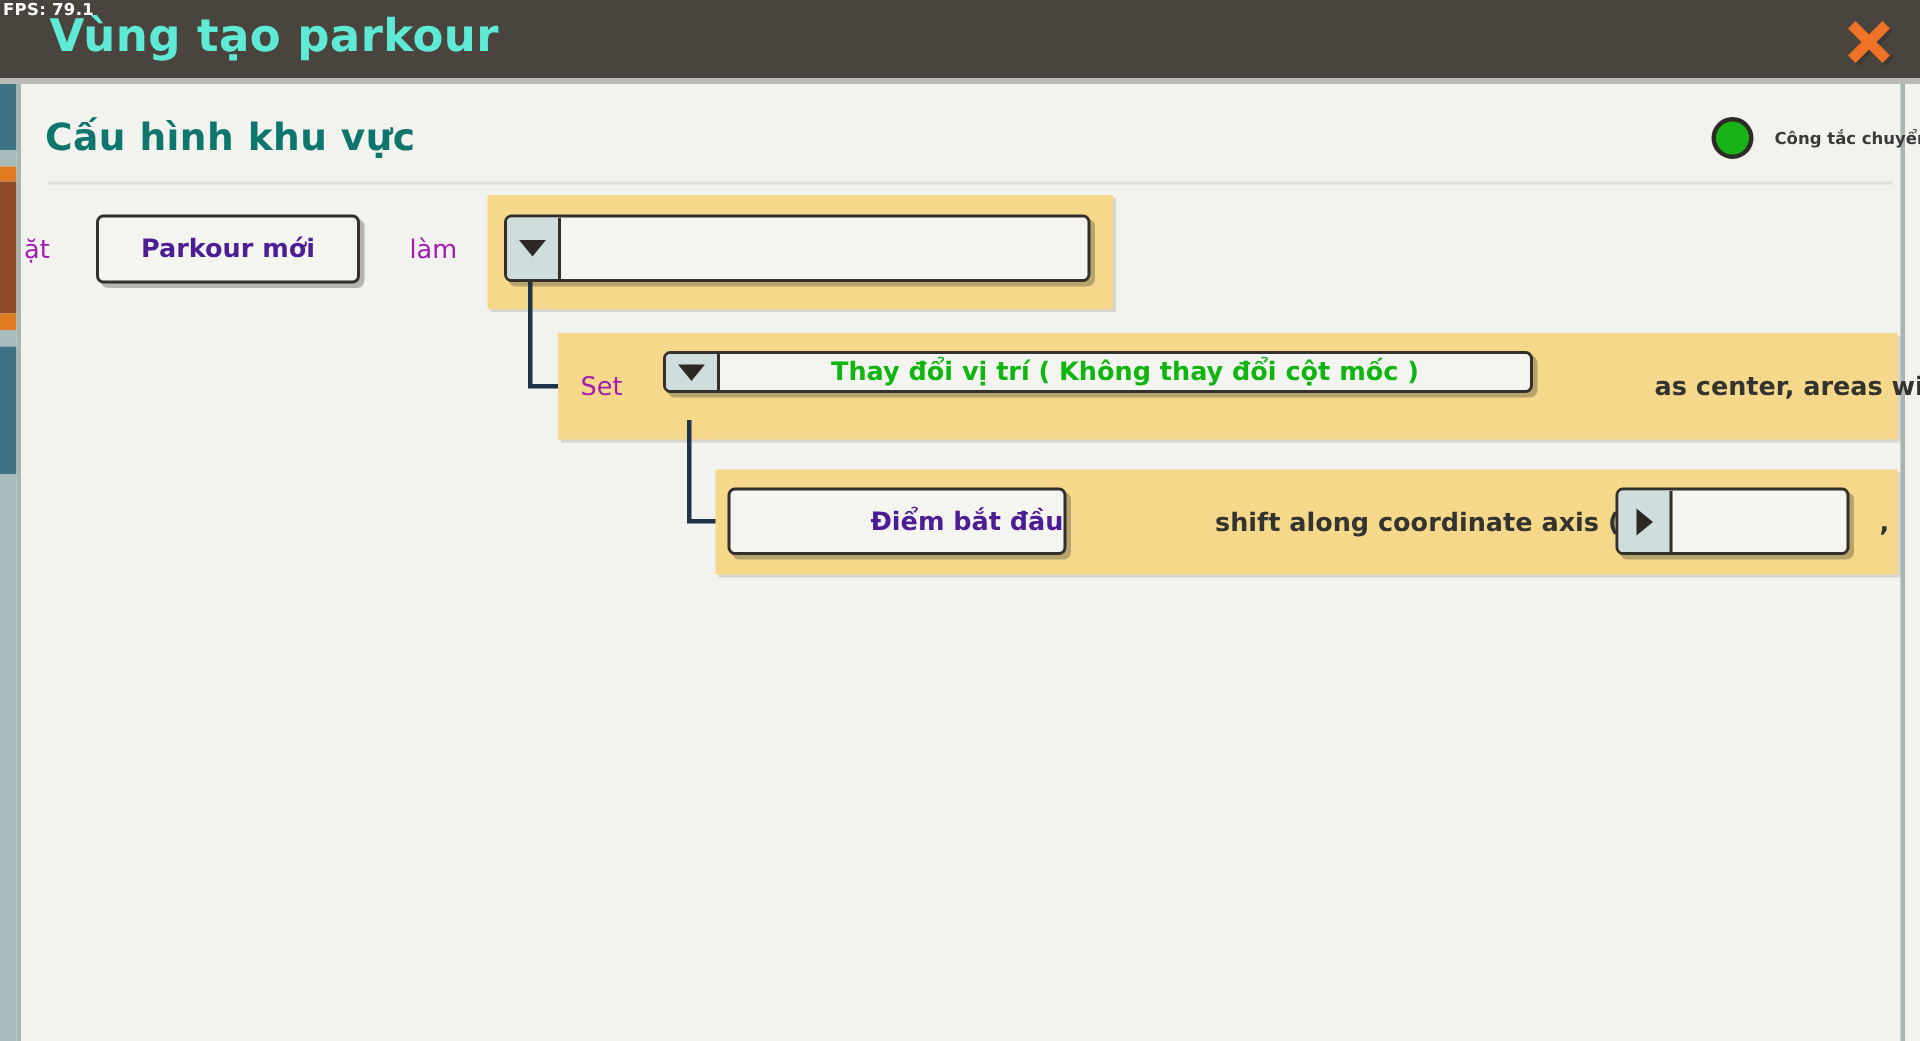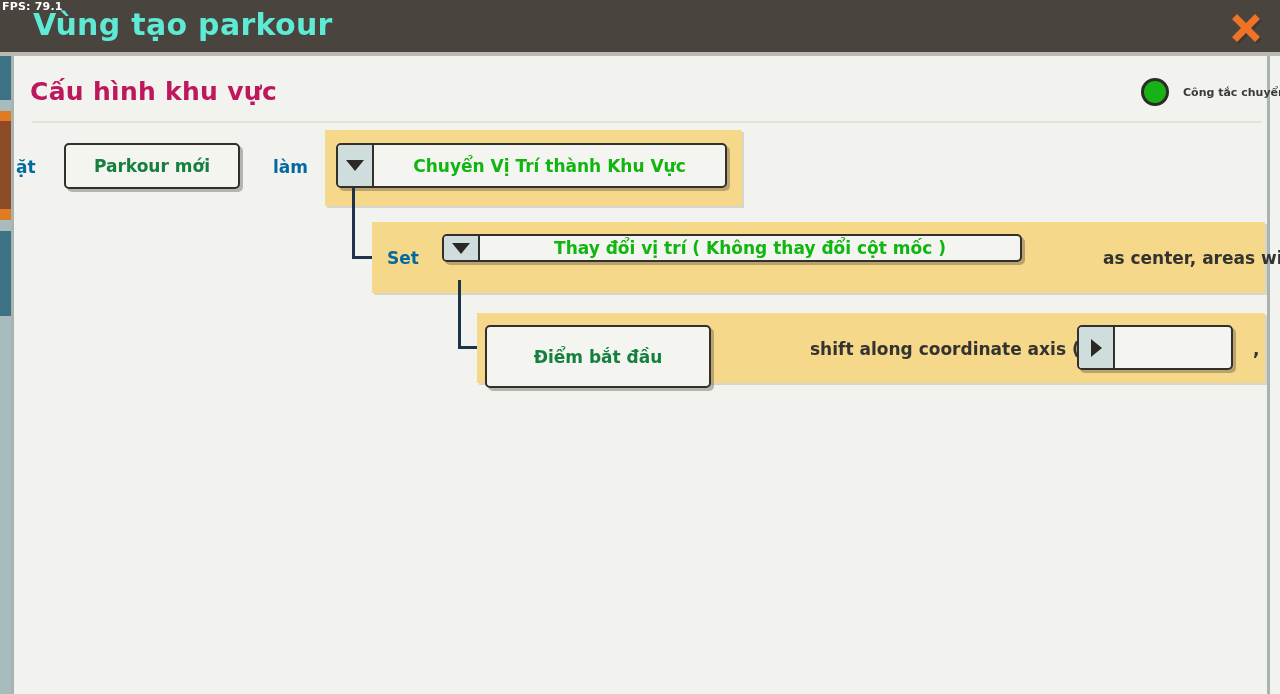--- a/index.html
+++ b/index.html
@@ -78,21 +78,21 @@
   #panel-right-border {
     position: absolute;
     left: 1267px; top: 56px;
     width: 3px; height: 638px;
     background: #a9b4b1;
   }
 
   #subtitle {
     position: absolute;
     left: 30px; top: 77px;
-    color: #be185d;
+    color: #0f766e;
     font-size: 25px;
     font-weight: bold;
     letter-spacing: 0.3px;
     white-space: nowrap;
   }
 
   #toggle-led {
     position: absolute;
     left: 1141px; top: 78px;
     width: 28px; height: 28px;
@@ -114,22 +114,22 @@
     position: absolute;
     left: 32px; top: 121px;
     width: 1230px; height: 2px;
     background: #dfe3d8;
   }
 
   
   .prefix-label {
     position: absolute;
     font-size: 17px;
-    font-weight: bold;
-    color: #0369a1;
+    font-weight: normal;
+    color: #a21caf;
     white-space: nowrap;
     text-align: center;
   }
 
   .btn {
     position: absolute;
     background: #f4f4f1;
     border: 2px solid #33302b;
     border-radius: 5px;
     box-shadow: 3px 3px 0 rgba(60,55,48,0.33);
@@ -137,21 +137,21 @@
     display: flex;
     align-items: center;
     justify-content: center;
     cursor: pointer;
   }
   .btn-text {
     font-size: 17px;
     font-weight: bold;
     white-space: nowrap;
   }
-  .blue-text { color: #15803d; }
+  .blue-text { color: #4c1d95; }
   .green-text { color: #10b510; }
 
   .row-block {
     position: absolute;
     background: #f6d88a;
     box-shadow: 2px 2px 0 rgba(120,110,80,0.22);
     box-sizing: border-box;
   }
 
   .dropdown {
@@ -247,23 +247,20 @@
 </div>
 
 <div class="prefix-label" style="left:273px; top:157px;">làm</div>
 
 <div class="row-block" style="left:325px; top:130px; width:417px; height:76px;"></div>
 
 <div class="dropdown" style="left:336px; top:143px; width:391px; height:45px;">
   <div class="dd-toggle">
     <div class="tri-down"></div>
   </div>
-  <div class="dd-body">
-    <span class="btn-text green-text">Chuyển Vị Trí thành Khu Vực</span>
-  </div>
 </div>
 
 <div class="connector" style="left:352px; top:188px; width:3px; height:70px;"></div>
 <div class="connector" style="left:352px; top:256px; width:22px; height:3px;"></div>
 
 <div class="row-block" style="left:372px; top:222px; width:893px; height:71px;"></div>
 
 <div class="prefix-label" style="left:387px; top:248px;">Set</div>
 
 <div class="dropdown" style="left:442px; top:234px; width:580px; height:28px;">
@@ -275,21 +272,21 @@
   </div>
 </div>
 
 <div class="free-text" style="left:1103px; top:248px;">as center, areas with</div>
 
 <div class="connector" style="left:458px; top:280px; width:3px; height:68px;"></div>
 <div class="connector" style="left:458px; top:346px; width:24px; height:3px;"></div>
 
 <div class="row-block" style="left:477px; top:313px; width:788px; height:70px;"></div>
 
-<div class="btn" style="left:485px; top:325px; width:226px; height:63px;">
+<div class="btn" style="left:485px; top:325px; width:226px; height:45px;justify-content:flex-end;">
   <span class="btn-text blue-text">Điểm bắt đầu</span>
 </div>
 
 <div class="free-text" style="left:786px; top:339px;margin-left:24px;">shift along coordinate axis  (</div>
 
 <div class="dropdown" style="left:1077px; top:325px; width:156px; height:45px;">
   <div class="dd-toggle">
     <div class="tri-right"></div>
   </div>
 </div>

